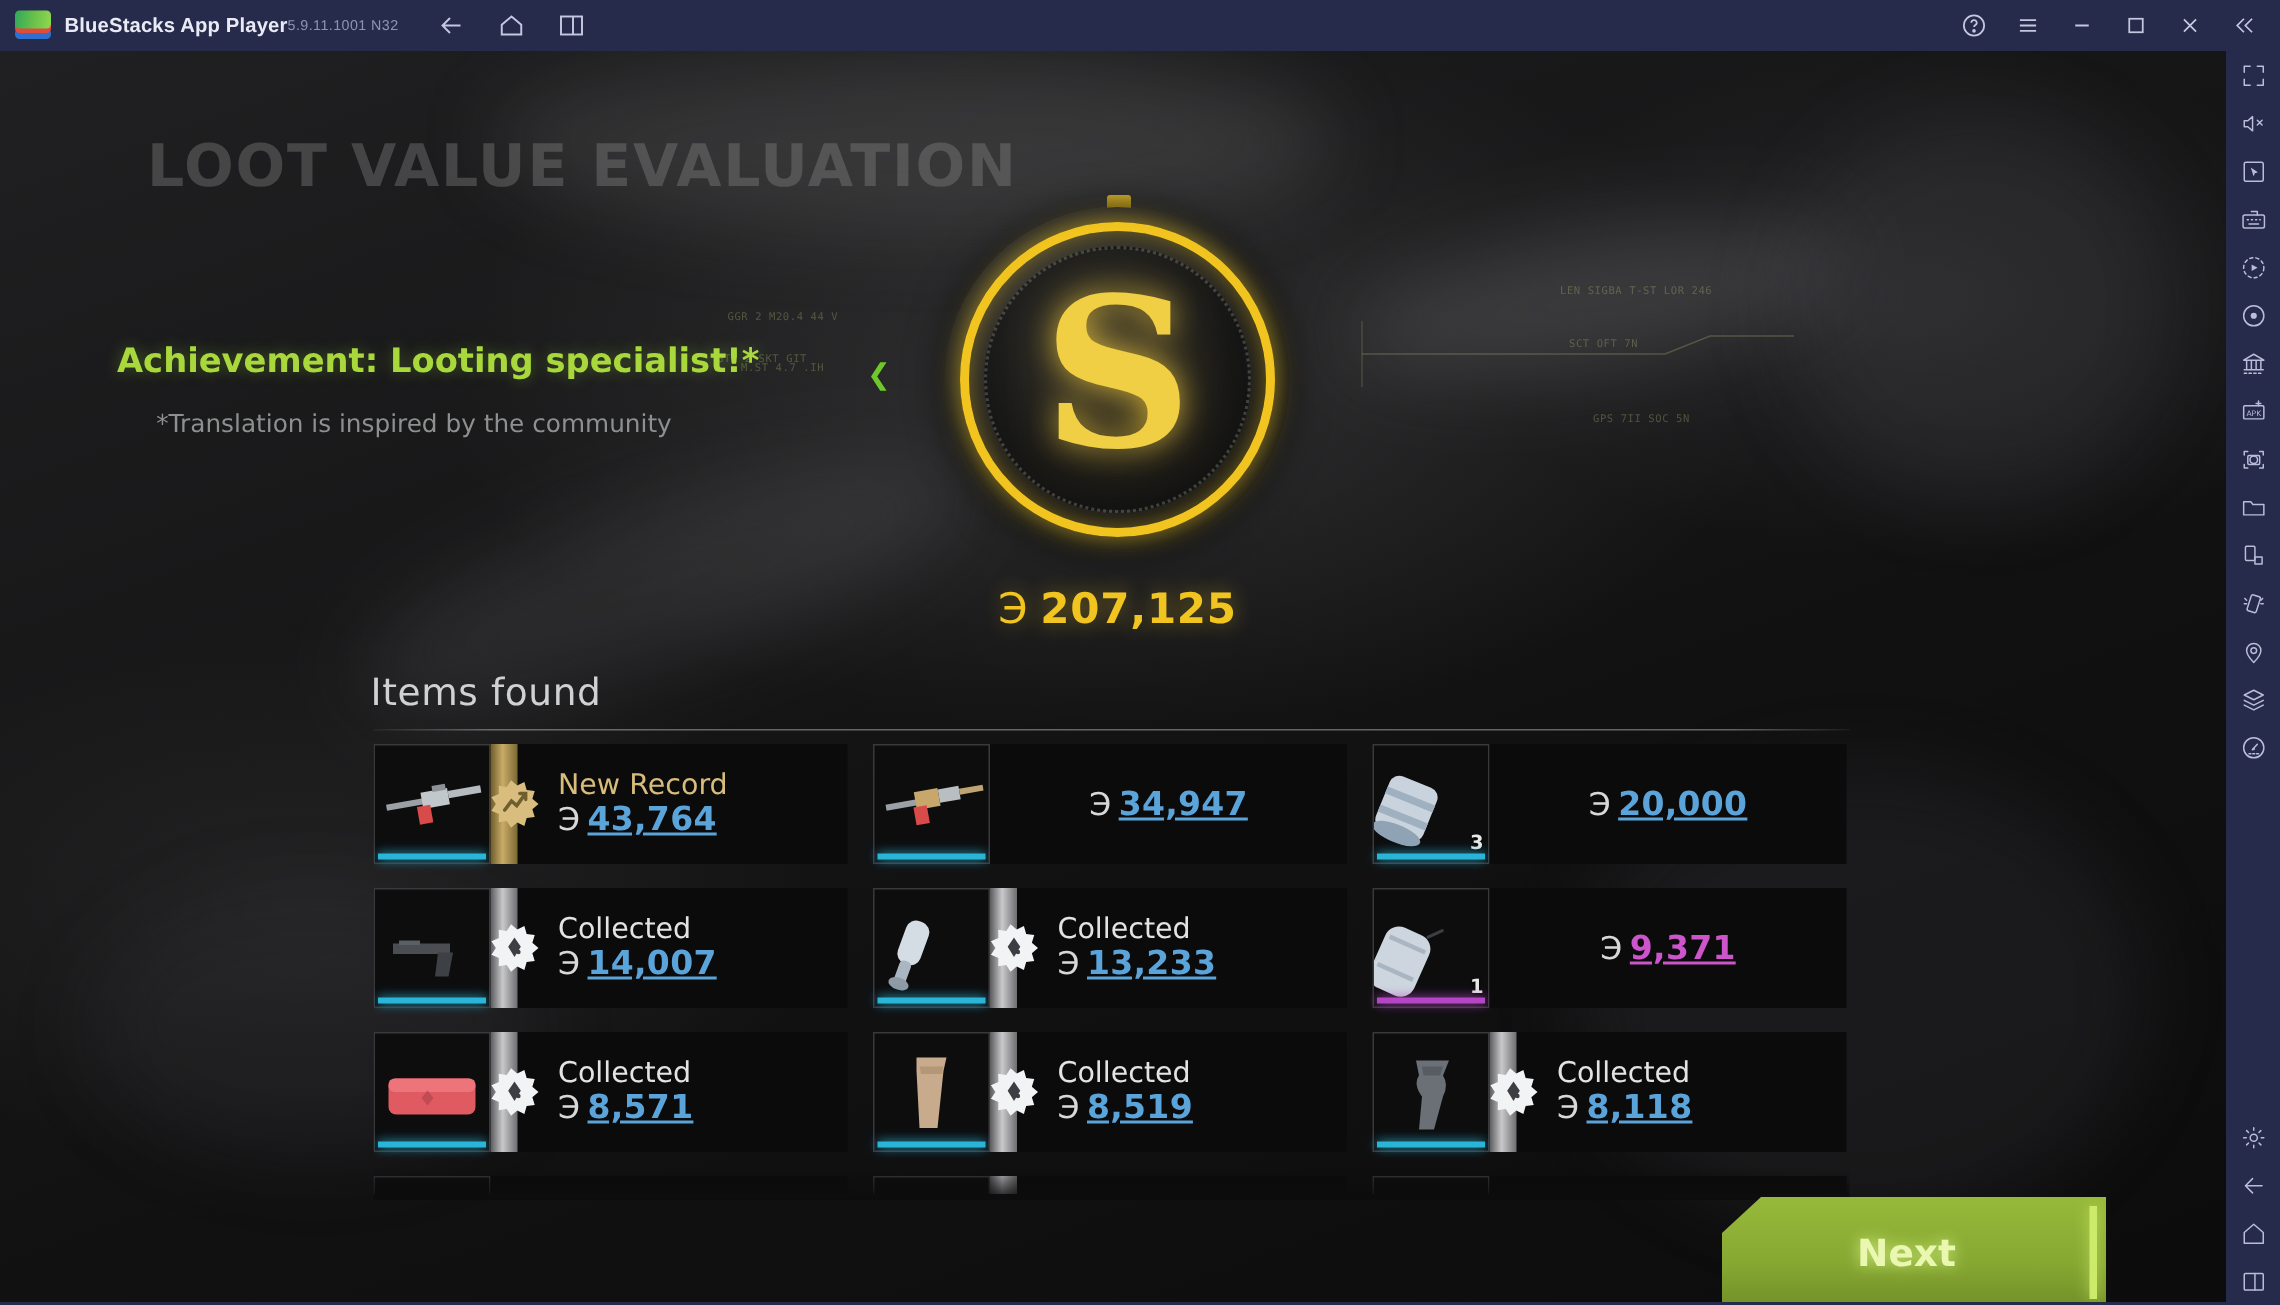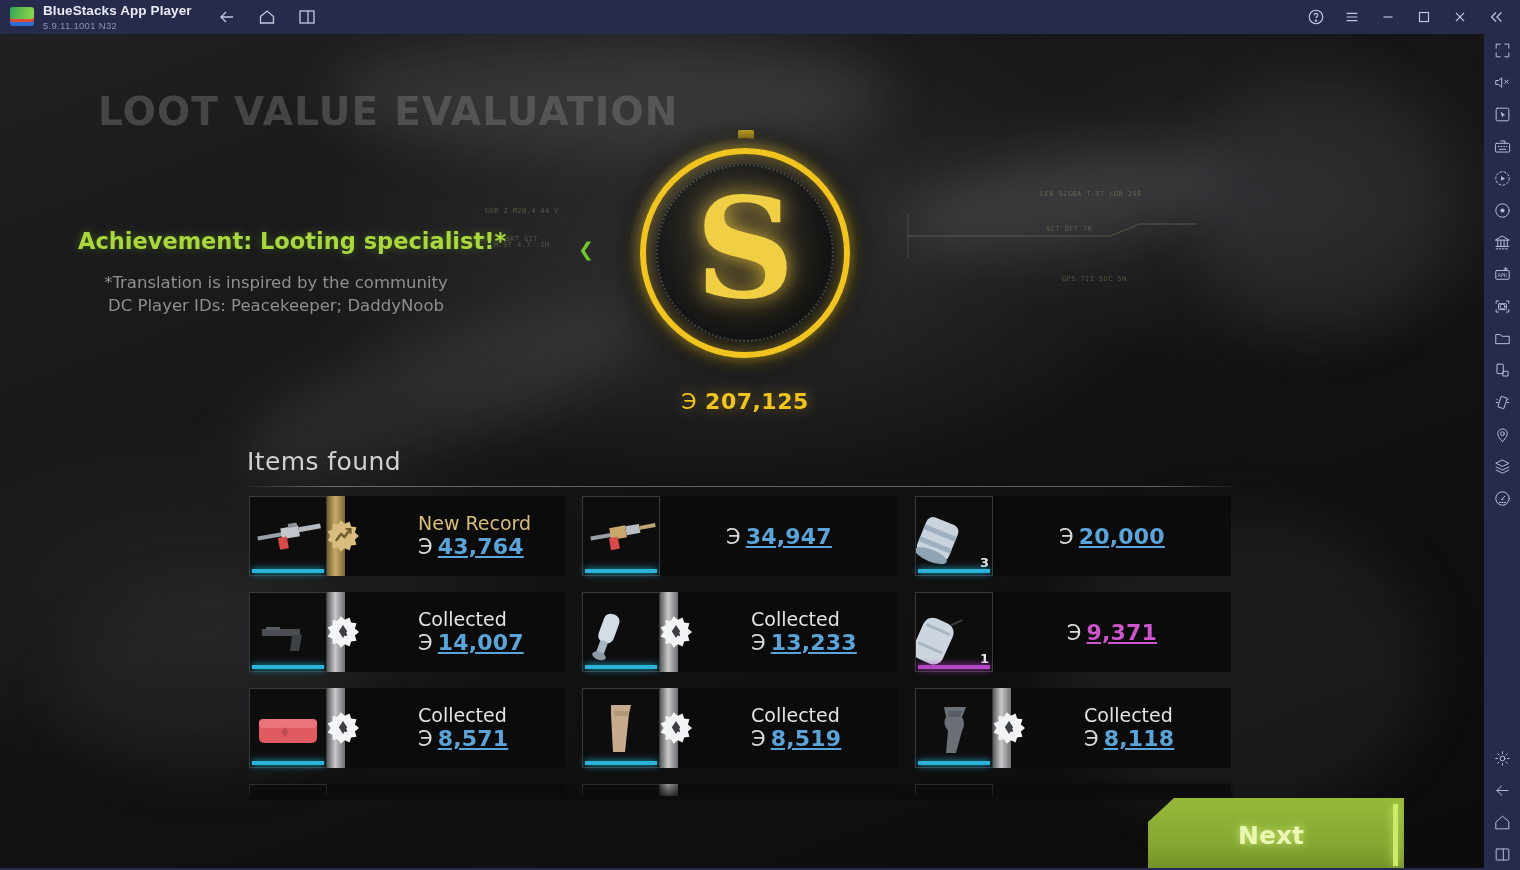--- a/index.html
+++ b/index.html
@@ -20,21 +20,21 @@
   }
   .bs-logo {
     width:24px; height:24px; margin-left:10px; margin-right:9px;
     position:relative; flex:none;
   }
   .bs-logo i { position:absolute; left:0; border-radius:3px; display:block; }
   .bs-logo i.l1 { top:14px; width:24px; height:7px; background:#2f6fd0; }
   .bs-logo i.l2 { top:9px;  width:24px; height:8px; background:#e24b3a; }
   .bs-logo i.l3 { top:2px;  width:24px; height:12px;
                   background:linear-gradient(100deg,#2fa85a 0%,#6cc24a 55%,#8fd94f 100%); }
-  .bs-title-wrap { display:flex; flex-direction:column; justify-content:space-between; line-height:1; }
+  .bs-title-wrap { display:flex; flex-direction:row; justify-content:space-between; line-height:1; }
   .bs-title {
     font-size:13.5px; color:#e9eaf5; font-weight:700; letter-spacing:.1px;
   }
   .bs-ver { font-size:9.5px; color:#8e93b6; margin-top:3px; letter-spacing:.3px; }
 
   .tb-nav { display:flex; align-items:center; margin-left:20px; gap:10px; }
   .tb-btn {
     width:30px; height:26px; display:flex; align-items:center; justify-content:center;
     color:#c3c7e0;
   }
@@ -133,21 +133,21 @@
     font-size:138px; font-weight:700; line-height:1;
     color:#f0cf45;
     text-shadow:0 0 20px rgba(240,200,60,.75), 0 0 44px rgba(240,200,60,.35);
   }
   .badge-letter span { margin-top:-8px; }
 
   .total {
     position:absolute; left:570px; top:355px; width:350px;
     text-align:center; color:#f2c420;
     font-family:"DejaVu Sans", sans-serif;
-    font-size:22px; font-weight:700; letter-spacing:.5px;
+    font-size:28px; font-weight:700; letter-spacing:.5px;
     text-shadow:0 0 14px rgba(240,196,32,.45);
   }
   .total .cur { margin-right:8px; font-weight:400; }
 
   
   .items-head {
     position:absolute; left:247px; top:413px;
     font-size:25px; color:#cfd1d2; font-weight:400; letter-spacing:.4px;
     font-family:"DejaVu Sans", sans-serif;
   }
@@ -183,21 +183,21 @@
   }
   .strip {
     position:absolute; left:0; top:0; width:18px; height:80px;
   }
   .strip.silver { background:linear-gradient(90deg,#5a5a5c,#c9c9cc 45%,#6e6e70); }
   .strip.gold   { background:linear-gradient(90deg,#6d5c2c,#c9ab68 45%,#7a6833); }
   .medal {
     position:absolute; left:-1px; top:23px; width:34px; height:34px;
     display:flex; align-items:center; justify-content:center;
   }
-  .txt { margin-left:91px; line-height:1.08; }
+  .txt { margin-left:45px; line-height:1.08; }
   .lbl {
     font-size:19px; font-family:"DejaVu Sans", sans-serif; font-weight:400;
   }
   .lbl.gold { color:#d7bc7a; }
   .lbl.white { color:#e2e3e4; }
   .amt {
     font-size:22px; font-family:"DejaVu Sans", sans-serif; font-weight:400;
     display:flex; align-items:baseline; gap:5px; margin-top:1px;
   }
   .amt .cur { color:#d8d8d8; font-size:21px; }
@@ -329,21 +329,20 @@
 SOC  5N</div>
     <svg class="hud-line" style="left:900px; top:160px;" width="300" height="80">
       <path d="M8 42 H 210 L 240 30 H 296" stroke="rgba(168,186,120,.30)" stroke-width="1" fill="none"></path>
       <path d="M8 20 v44" stroke="rgba(168,186,120,.22)" stroke-width="1"></path>
     </svg>
 
     <div class="loot-title">LOOT VALUE EVALUATION</div>
     <div class="achv">Achievement: Looting specialist!*</div>
     <div class="achv-note">
       <span>*Translation is inspired by the community</span><br>
-      <span>DC Player IDs: Peacekeeper; DaddyNoob</span>
     </div>
     <div class="green-arrow">❮</div>
 
     <div class="badge-wrap">
       <div class="badge-tab"></div>
       <div class="badge-outer"></div>
       <div class="badge-ring"></div>
       <div class="badge-inner"></div>
       <div class="badge-letter">
         <span>S</span>

